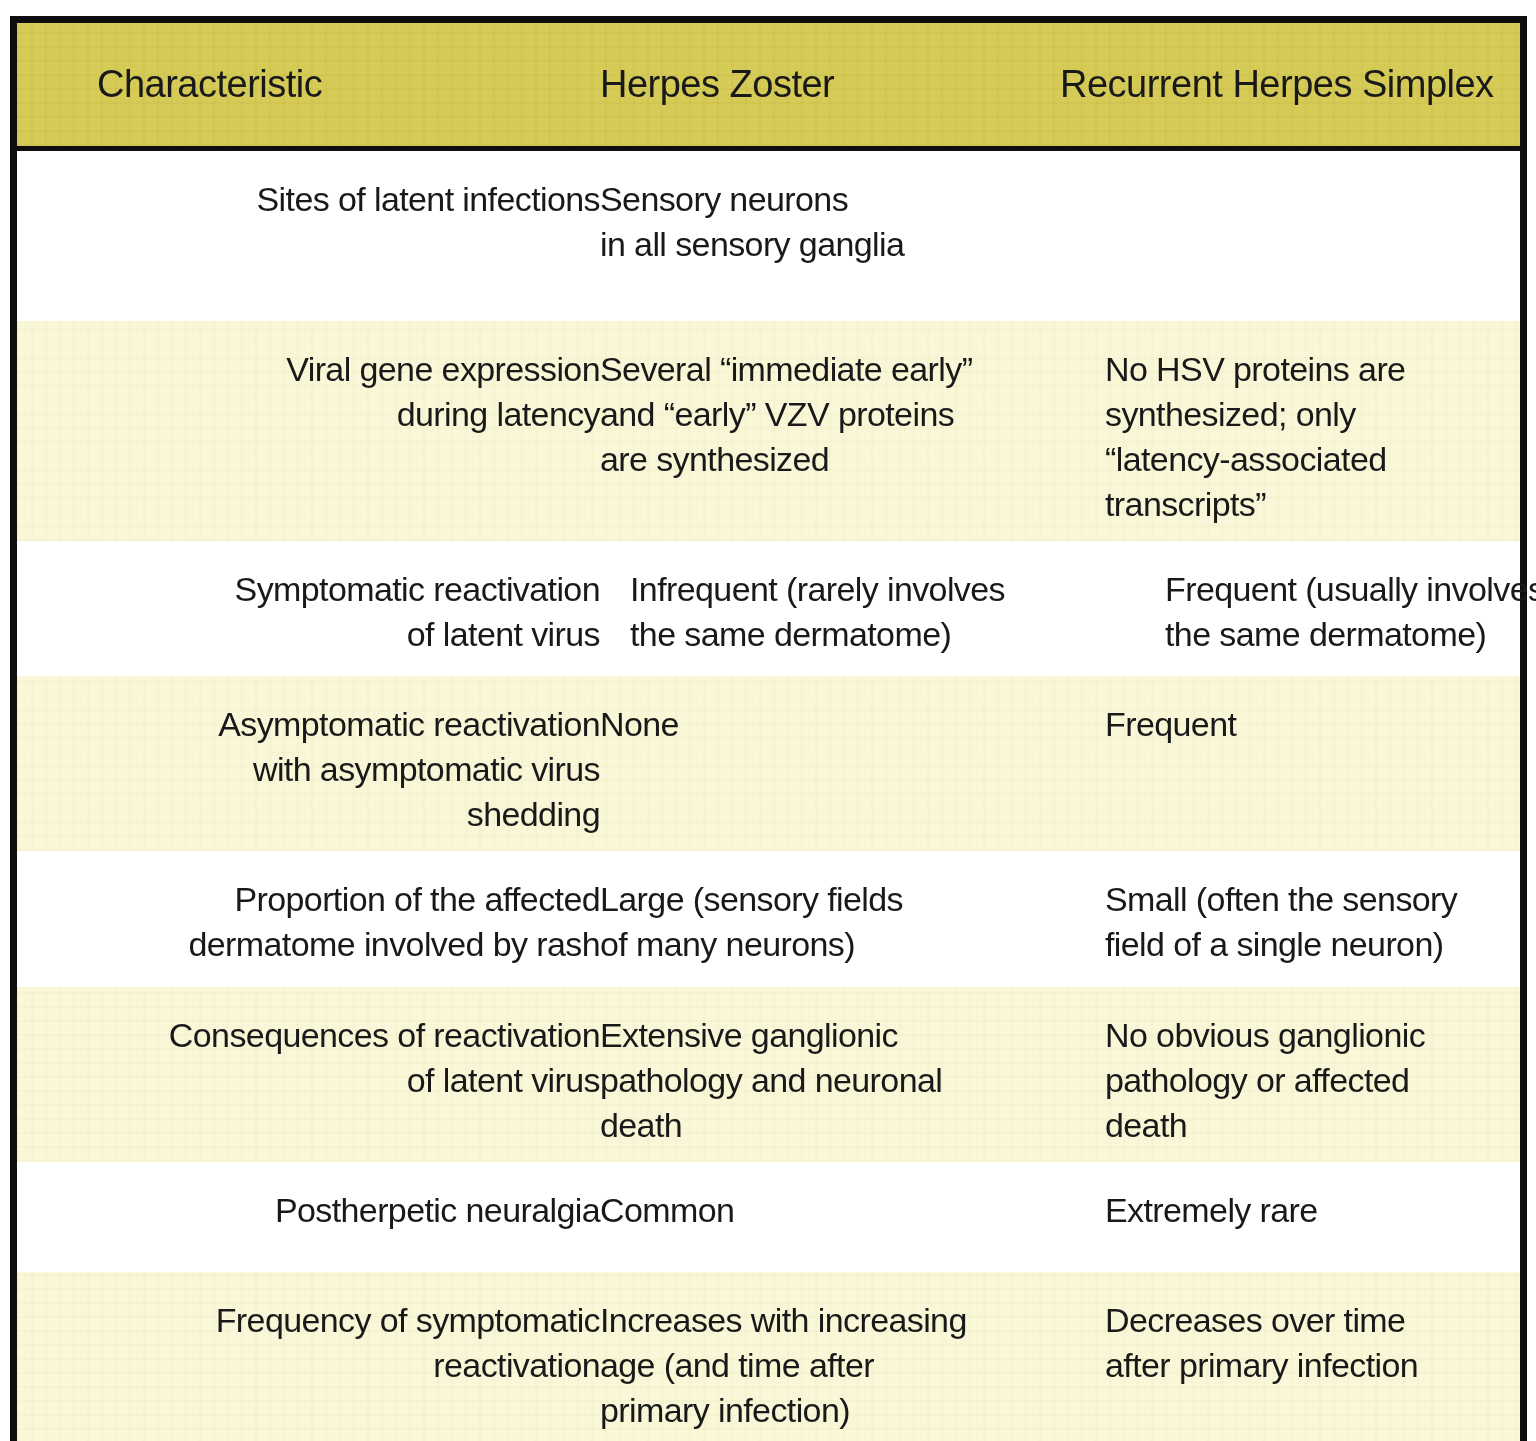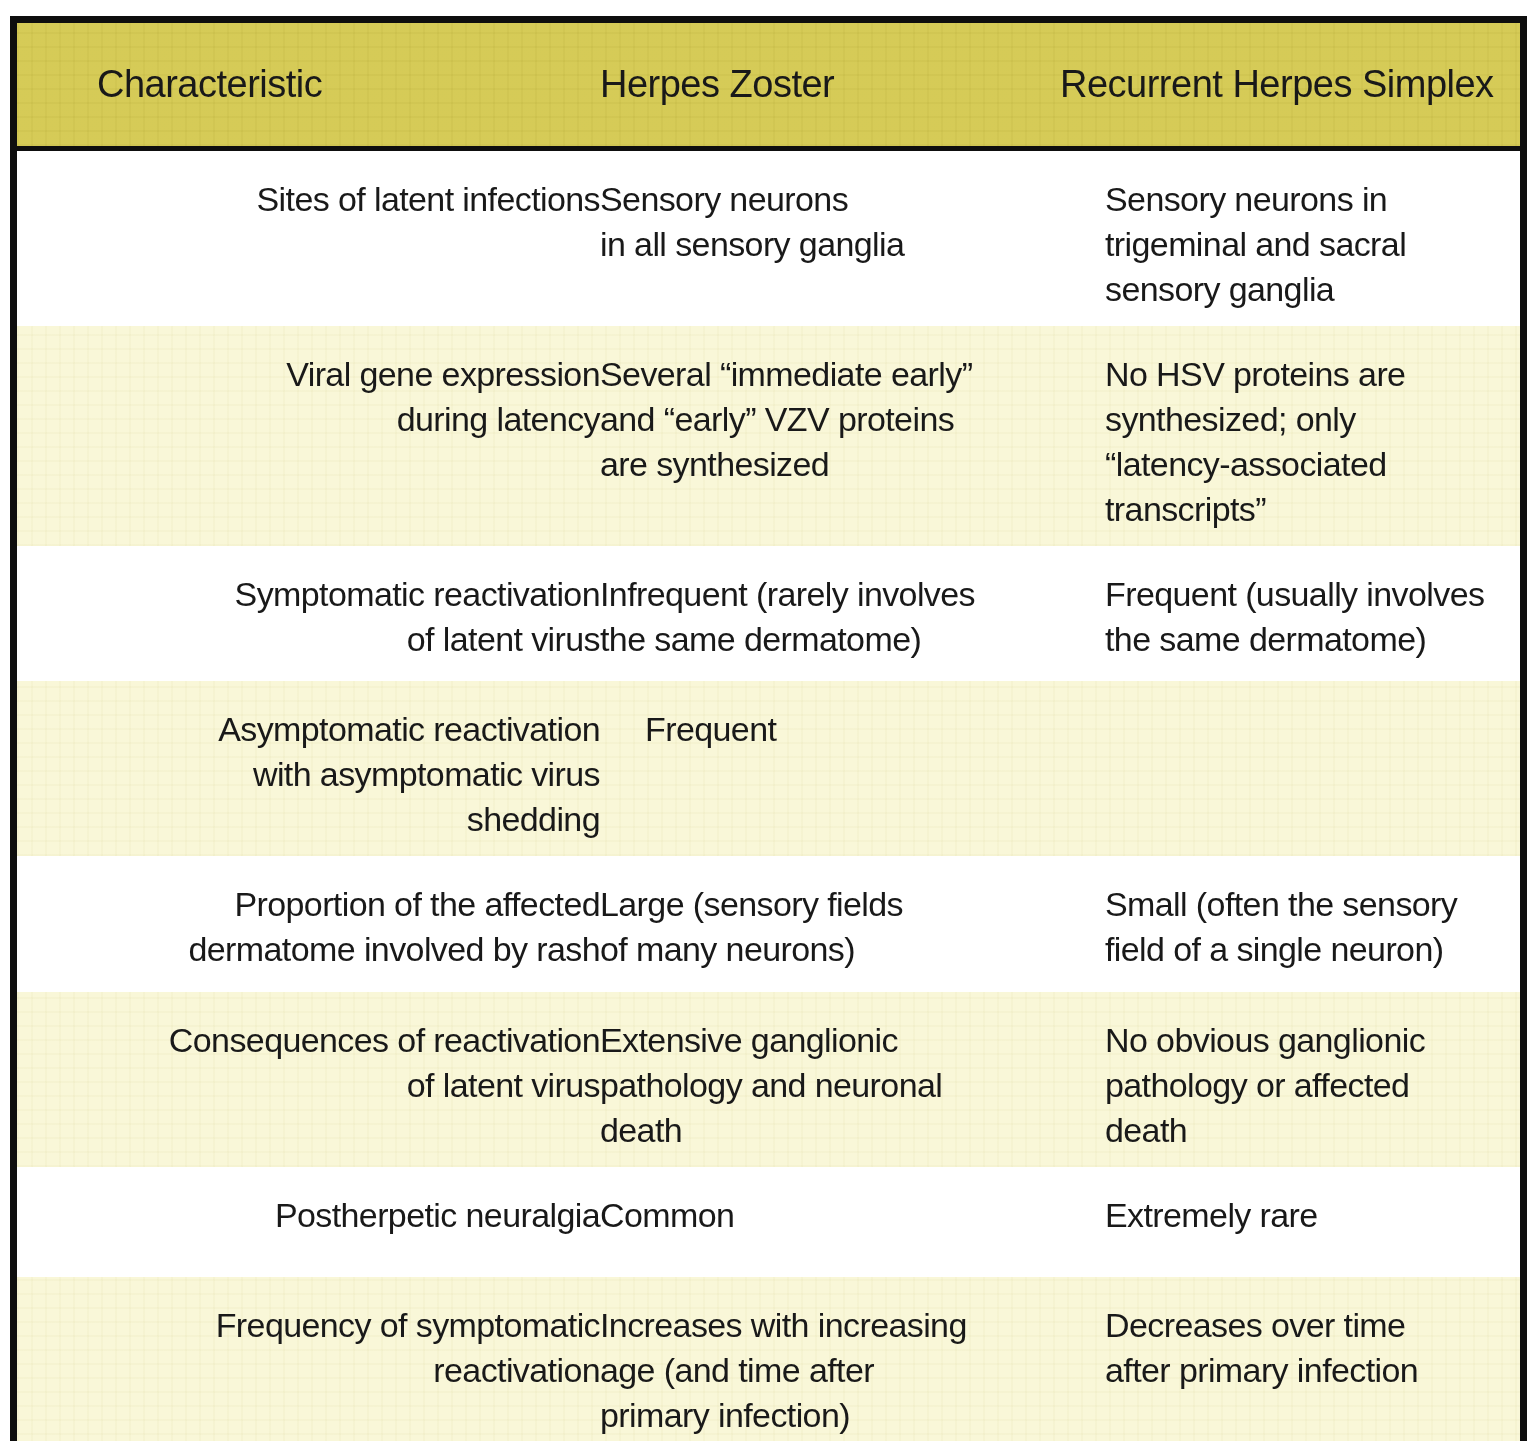--- a/index.html
+++ b/index.html
@@ -58,21 +58,21 @@
     color: var(--text-black, #191919);
     white-space: pre;
     padding-top: 26px;
     padding-bottom: 14px;
   }
   .cell.c1 { padding-left: 41px; text-align: right; }
   .cell.c2 { padding-left: 0px; }
   .cell.c3 { padding-left: 45px; }
   .r1 { min-height: 170px; }
   .r2 { min-height: 200px; }
-  .r3 { min-height: 135px; }
+  .r3 { min-height: 135px; gap: 30px; }
   .r4 { min-height: 162px; }
   .r5 { min-height: 136px; }
   .r6 { min-height: 166px; }
   .r7 { min-height: 110px; }
   .r8 { min-height: 186px; }
 </style>
 </head>
 <body>
 
 <div class="table-frame">
@@ -80,23 +80,20 @@
   <div class="row header-row">
     <div class="header-cell c1">Characteristic</div>
     <div class="header-cell c2">Herpes Zoster</div>
     <div class="header-cell c3">Recurrent Herpes Simplex</div>
   </div>
 
   <div class="row body-row r1">
     <div class="cell c1">Sites of latent infections</div>
     <div class="cell c2">Sensory neurons
 in all sensory ganglia</div>
-    <div class="cell c3">Sensory neurons in
-trigeminal and sacral
-sensory ganglia</div>
   </div>
 
   <div class="row body-row alt r2">
     <div class="cell c1">Viral gene expression
 during latency</div>
     <div class="cell c2">Several “immediate early”
 and “early” VZV proteins
 are synthesized</div>
     <div class="cell c3">No HSV proteins are
 synthesized; only
@@ -110,20 +107,21 @@
     <div class="cell c2">Infrequent (rarely involves
 the same dermatome)</div>
     <div class="cell c3">Frequent (usually involves
 the same dermatome)</div>
   </div>
 
   <div class="row body-row alt r4">
     <div class="cell c1">Asymptomatic reactivation
 with asymptomatic virus
 shedding</div>
+    <div class="cell c2">None</div>
     <div class="cell c3">Frequent</div>
   </div>
 
   <div class="row body-row r5">
     <div class="cell c1">Proportion of the affected
 dermatome involved by rash</div>
     <div class="cell c2">Large (sensory fields
 of many neurons)</div>
     <div class="cell c3">Small (often the sensory
 field of a single neuron)</div>

